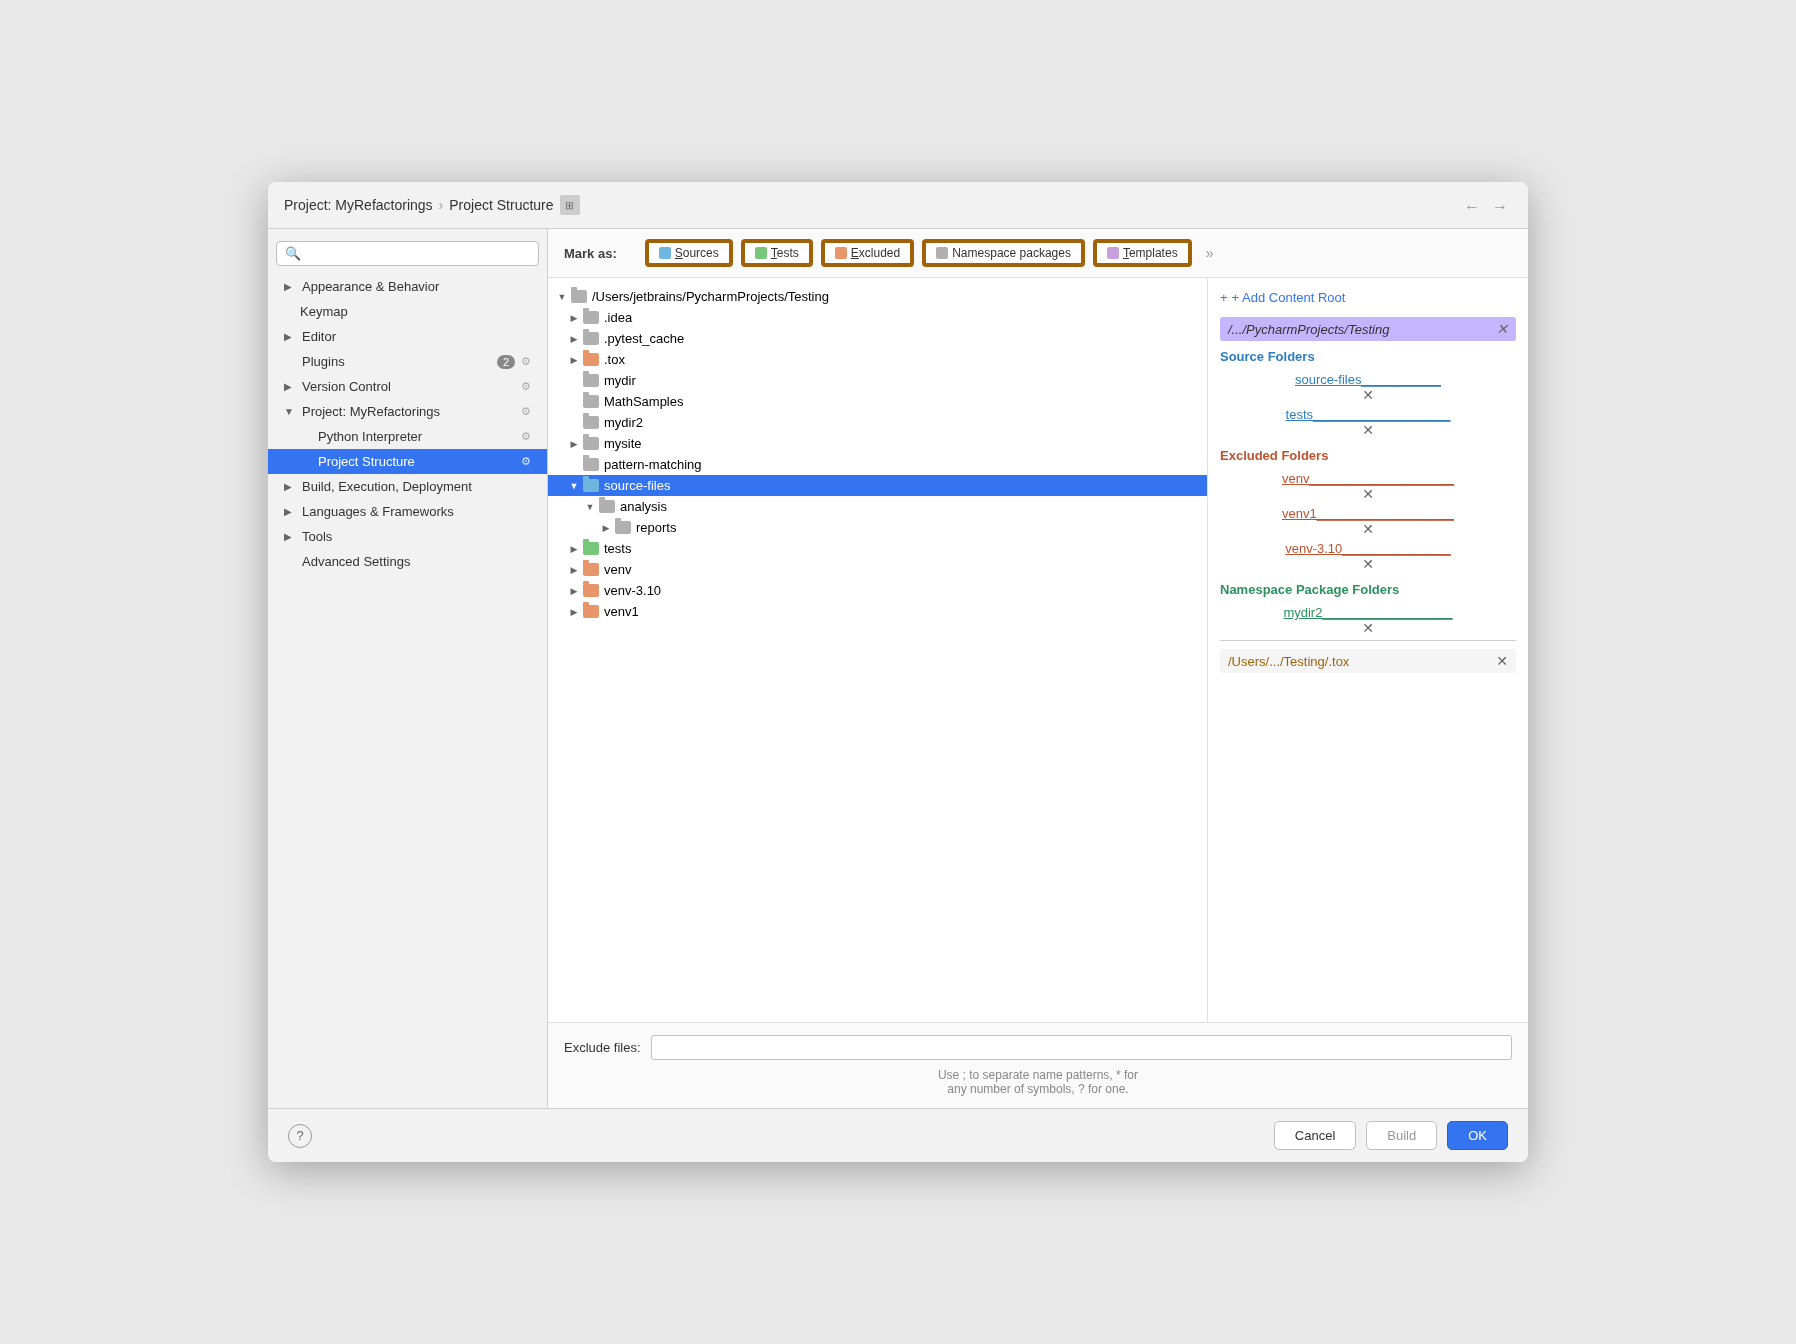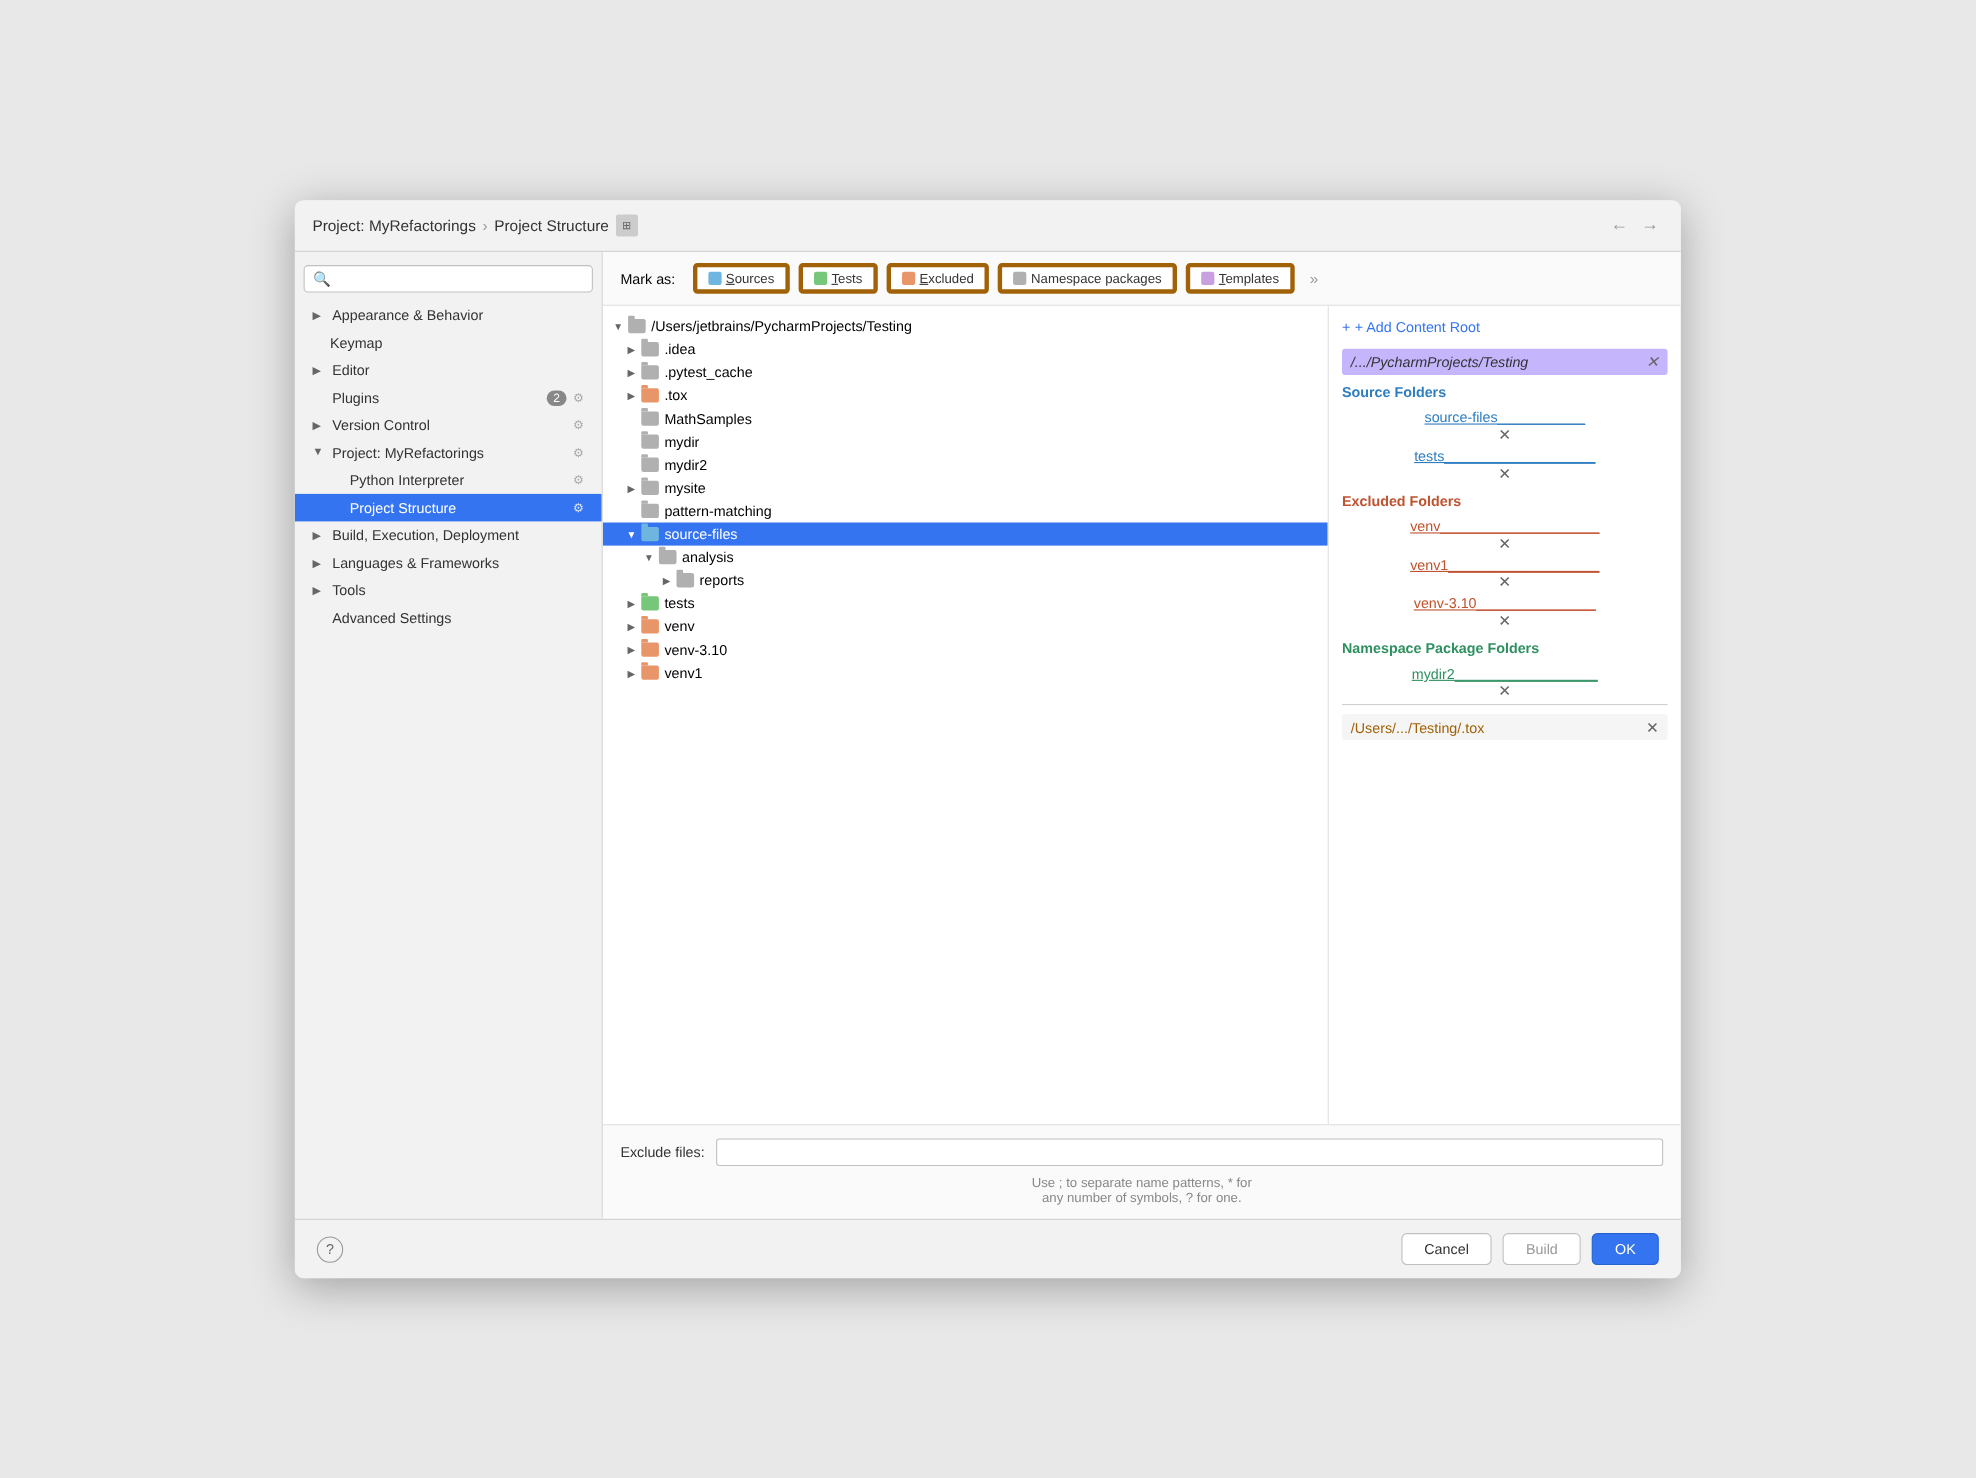--- a/index.html
+++ b/index.html
@@ -151,22 +151,23 @@
       display: flex;
       align-items: center;
       padding: 10px 16px;
       gap: 8px;
       border-bottom: 1px solid #e0e0e0;
       background: #fafafa;
       flex-wrap: wrap;
     }
     .toolbar-label {
       font-size: 13px;
-      color: #000000;
-      margin-right: 8px;
+      color: #404040;
+      margin-right: 20px;
+      font-weight: bold;
     }
     .mark-btn {
       display: flex;
       align-items: center;
       gap: 4px;
       padding: 3px 10px;
       border: 4px solid #a16207;
       border-radius: 4px;
       background: white;
       cursor: pointer;
@@ -527,27 +528,27 @@
 
           <div class="tree-item tree-indent-1">
             <span class="tree-chevron">▶</span>
             <span class="folder-icon folder-orange"></span>
             <span class="tree-label">.tox</span>
           </div>
 
           <div class="tree-item tree-indent-1">
             <span class="tree-chevron"></span>
             <span class="folder-icon folder-gray"></span>
+            <span class="tree-label">mydir</span>
+          </div>
+
+          <div class="tree-item tree-indent-1">
+            <span class="tree-chevron"></span>
+            <span class="folder-icon folder-gray"></span>
             <span class="tree-label">MathSamples</span>
-          </div>
-
-          <div class="tree-item tree-indent-1">
-            <span class="tree-chevron"></span>
-            <span class="folder-icon folder-gray"></span>
-            <span class="tree-label">mydir</span>
           </div>
 
           <div class="tree-item tree-indent-1">
             <span class="tree-chevron"></span>
             <span class="folder-icon folder-gray"></span>
             <span class="tree-label">mydir2</span>
           </div>
 
           <div class="tree-item tree-indent-1">
             <span class="tree-chevron">▶</span>

